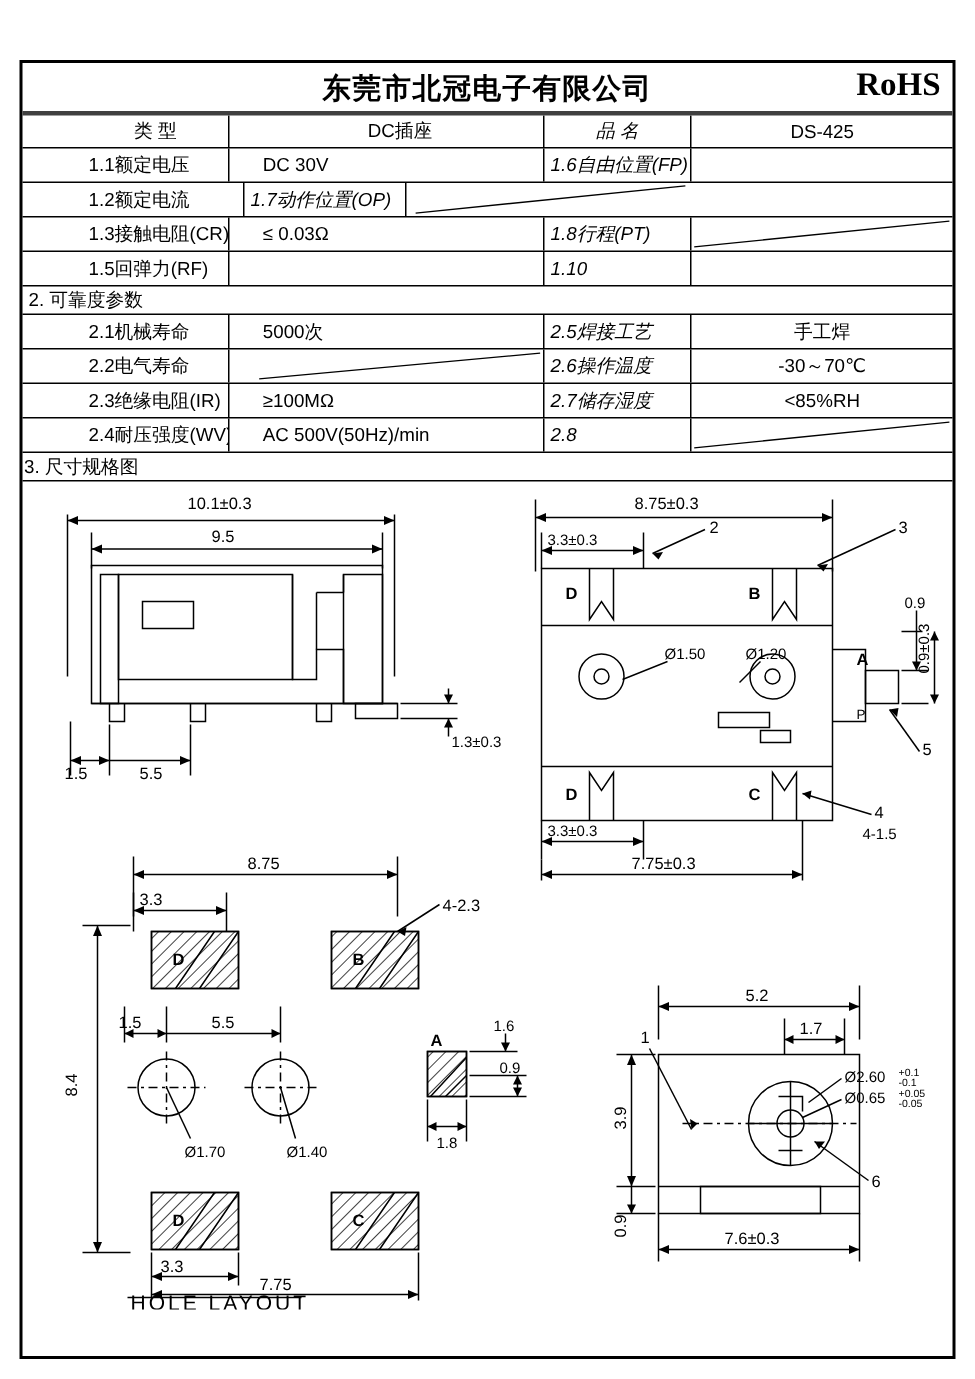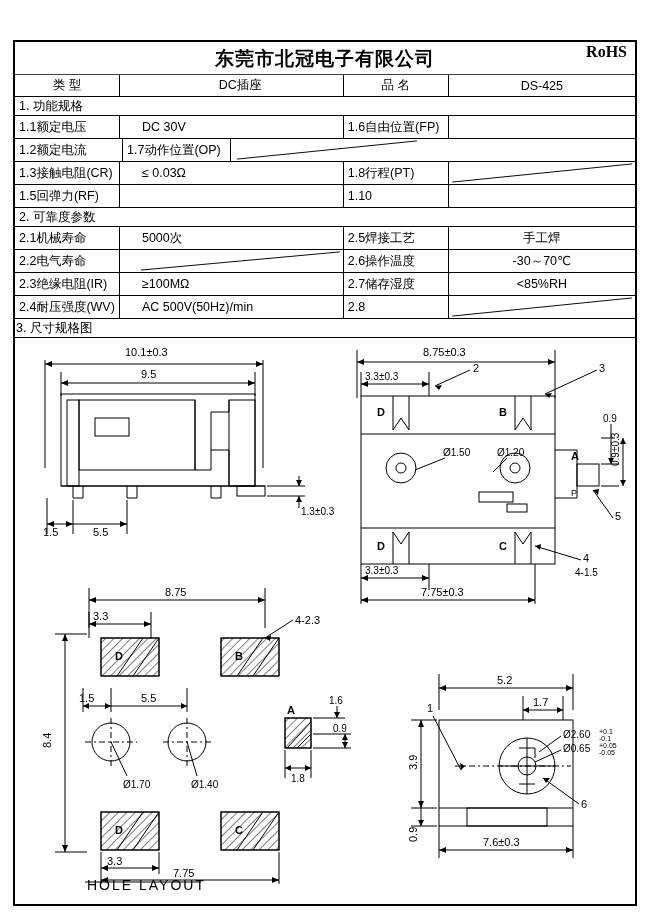--- a/index.html
+++ b/index.html
@@ -1,35 +1,35 @@
 <!DOCTYPE html>
 <html><head>
 <meta charset="utf-8">
 <style>
   html,body{margin:0;padding:0;background:#ffffff;}
   body{width:650px;height:919px;font-family:"Liberation Sans","DejaVu Sans",sans-serif;color:#000;}
   #sheet{position:relative;width:650px;height:919px;box-sizing:border-box;}
   .frame{position:absolute;left:13px;top:40px;width:624px;height:866px;border:2px solid #000;box-sizing:border-box;}
   
-  .hdr{position:relative;height:32px;border-bottom:1px solid #404040;text-decoration:underline;}
+  .hdr{position:relative;height:32px;border-bottom:3px solid #404040;text-decoration:underline;}
   .hdr .company{position:absolute;left:0;right:0;top:4px;text-align:center;font-size:19px;font-weight:bold;letter-spacing:1px;}
-  .hdr .rohs{position:absolute;right:8px;top:1px;font-size:16px;font-family:"Liberation Serif","DejaVu Serif",serif;font-weight:bold;}
+  .hdr .rohs{position:absolute;right:8px;top:1px;font-size:22px;font-family:"Liberation Serif","DejaVu Serif",serif;font-weight:bold;}
   
   .row{display:flex;border-bottom:1px solid #000;box-sizing:border-box;}
   .row:last-child{border-bottom:none;}
   .cell{box-sizing:border-box;border-right:1px solid #000;padding:1px 4px;font-size:12.5px;display:flex;align-items:center;overflow:hidden;white-space:nowrap;}
   .cell.last{border-right:none;}
   .c-lbl{justify-content:center;}
   .titlerow{height:22px;}
   .r{height:23px;}
   .secrow{height:19px;}
   .secrow .cell{font-size:12.5px;}
-  .w1{width:108px;}
+  .w1{width:108px;margin-left:40px;}
   .w2{width:212px;margin-left:18px;}
-  .w3{width:108px;}
+  .w3{width:108px;font-style:italic;}
   .w4{width:192px;}
   .full{width:620px;border-right:none;}
   .blank{position:relative;}
   .diag{position:absolute;left:0;top:0;width:100%;height:100%;}
   
   .draw{position:relative;height:552px;}
   .draw svg{position:absolute;left:0;top:0;}
   .sec3{padding-left:1px;}
 </style>
 </head>
@@ -43,23 +43,20 @@
       <div class="rohs">RoHS</div>
     </div>
 
     <div class="row titlerow">
       <div class="cell w1 c-lbl">类  型</div>
       <div class="cell w2 c-lbl">DC插座</div>
       <div class="cell w3 c-lbl">品  名</div>
       <div class="cell w4 c-lbl last">DS-425</div>
     </div>
 
-    <div class="row secrow">
-      <div class="cell full">1. 功能规格</div>
-    </div>
 
     <div class="row r">
       <div class="cell w1">1.1额定电压</div>
       <div class="cell w2">DC 30V</div>
       <div class="cell w3">1.6自由位置(FP)</div>
       <div class="cell w4 last blank">
           <span></span>
         </div>
     </div>
 

